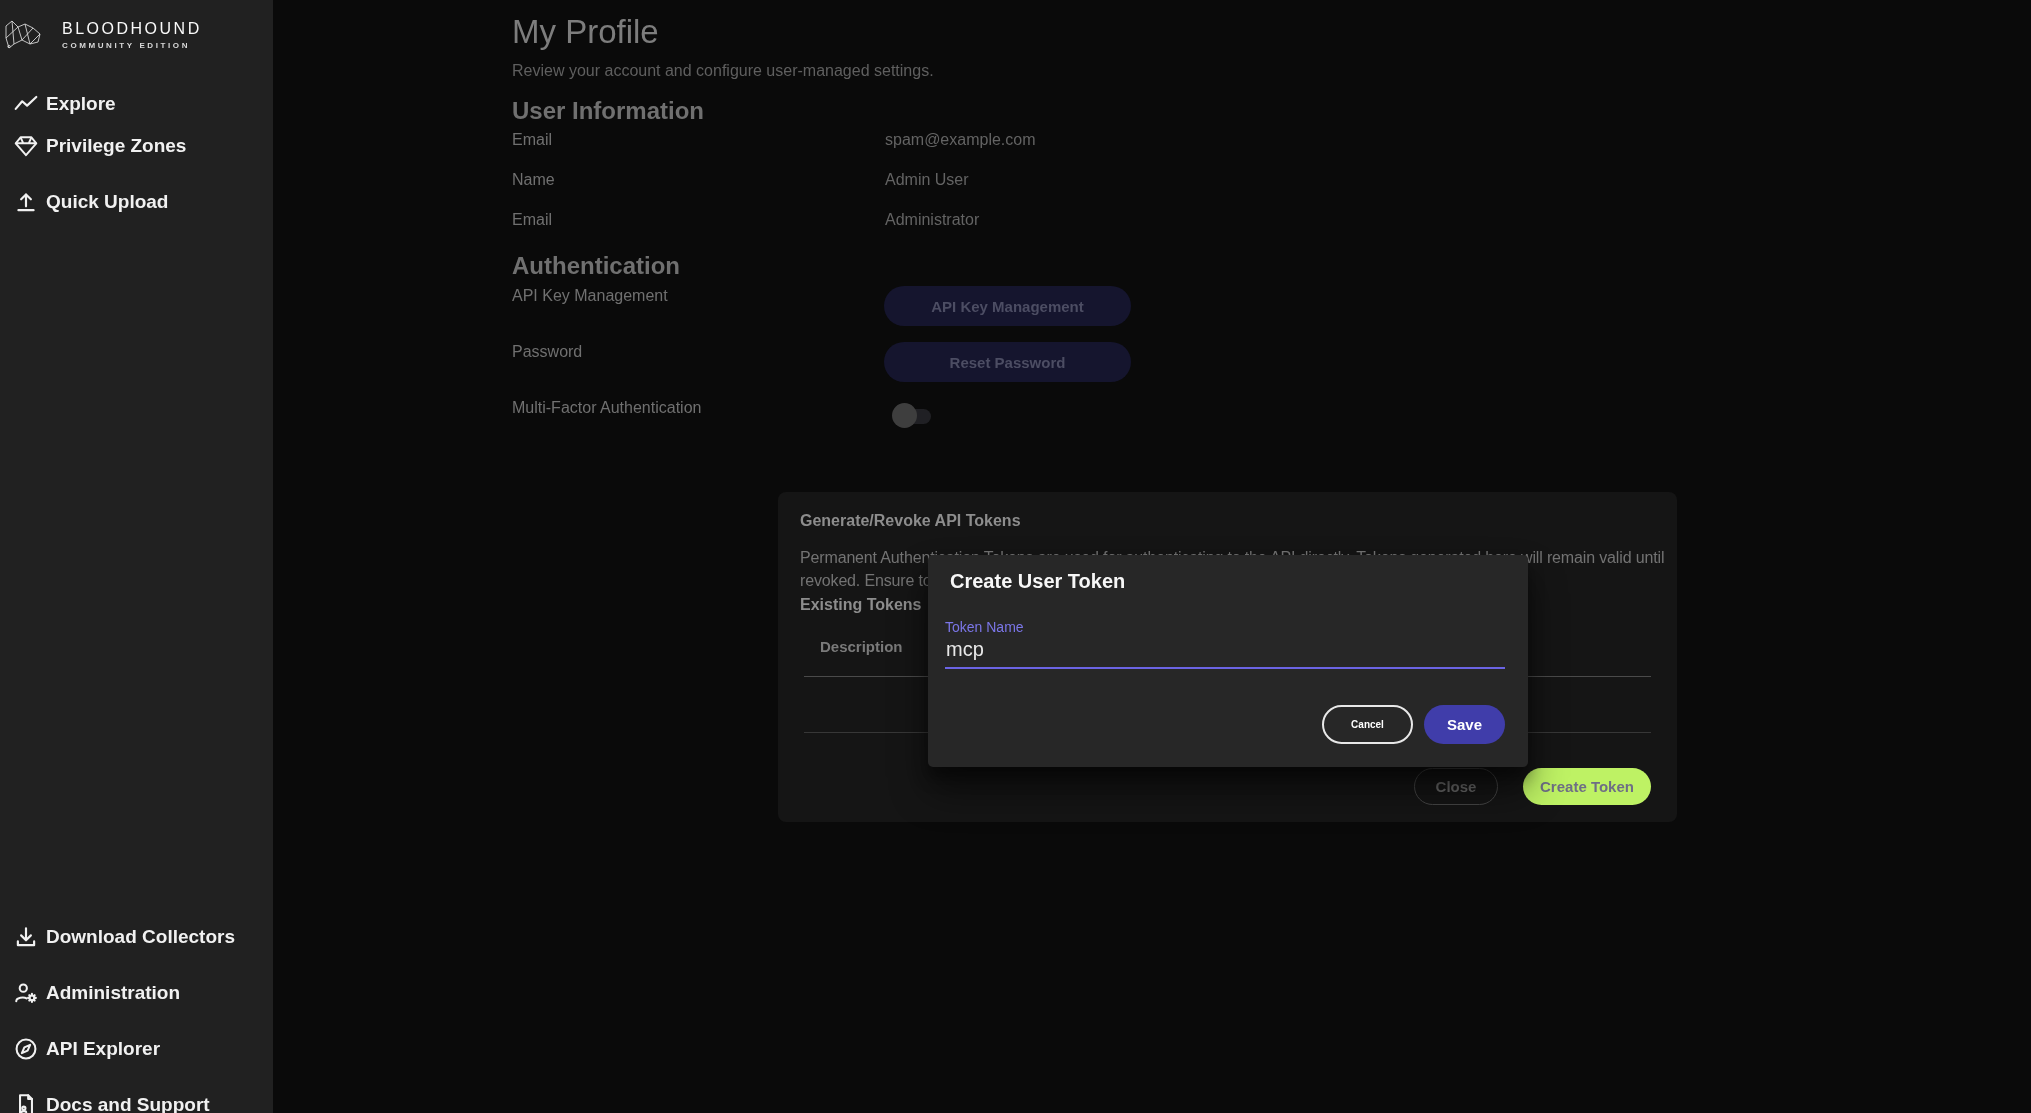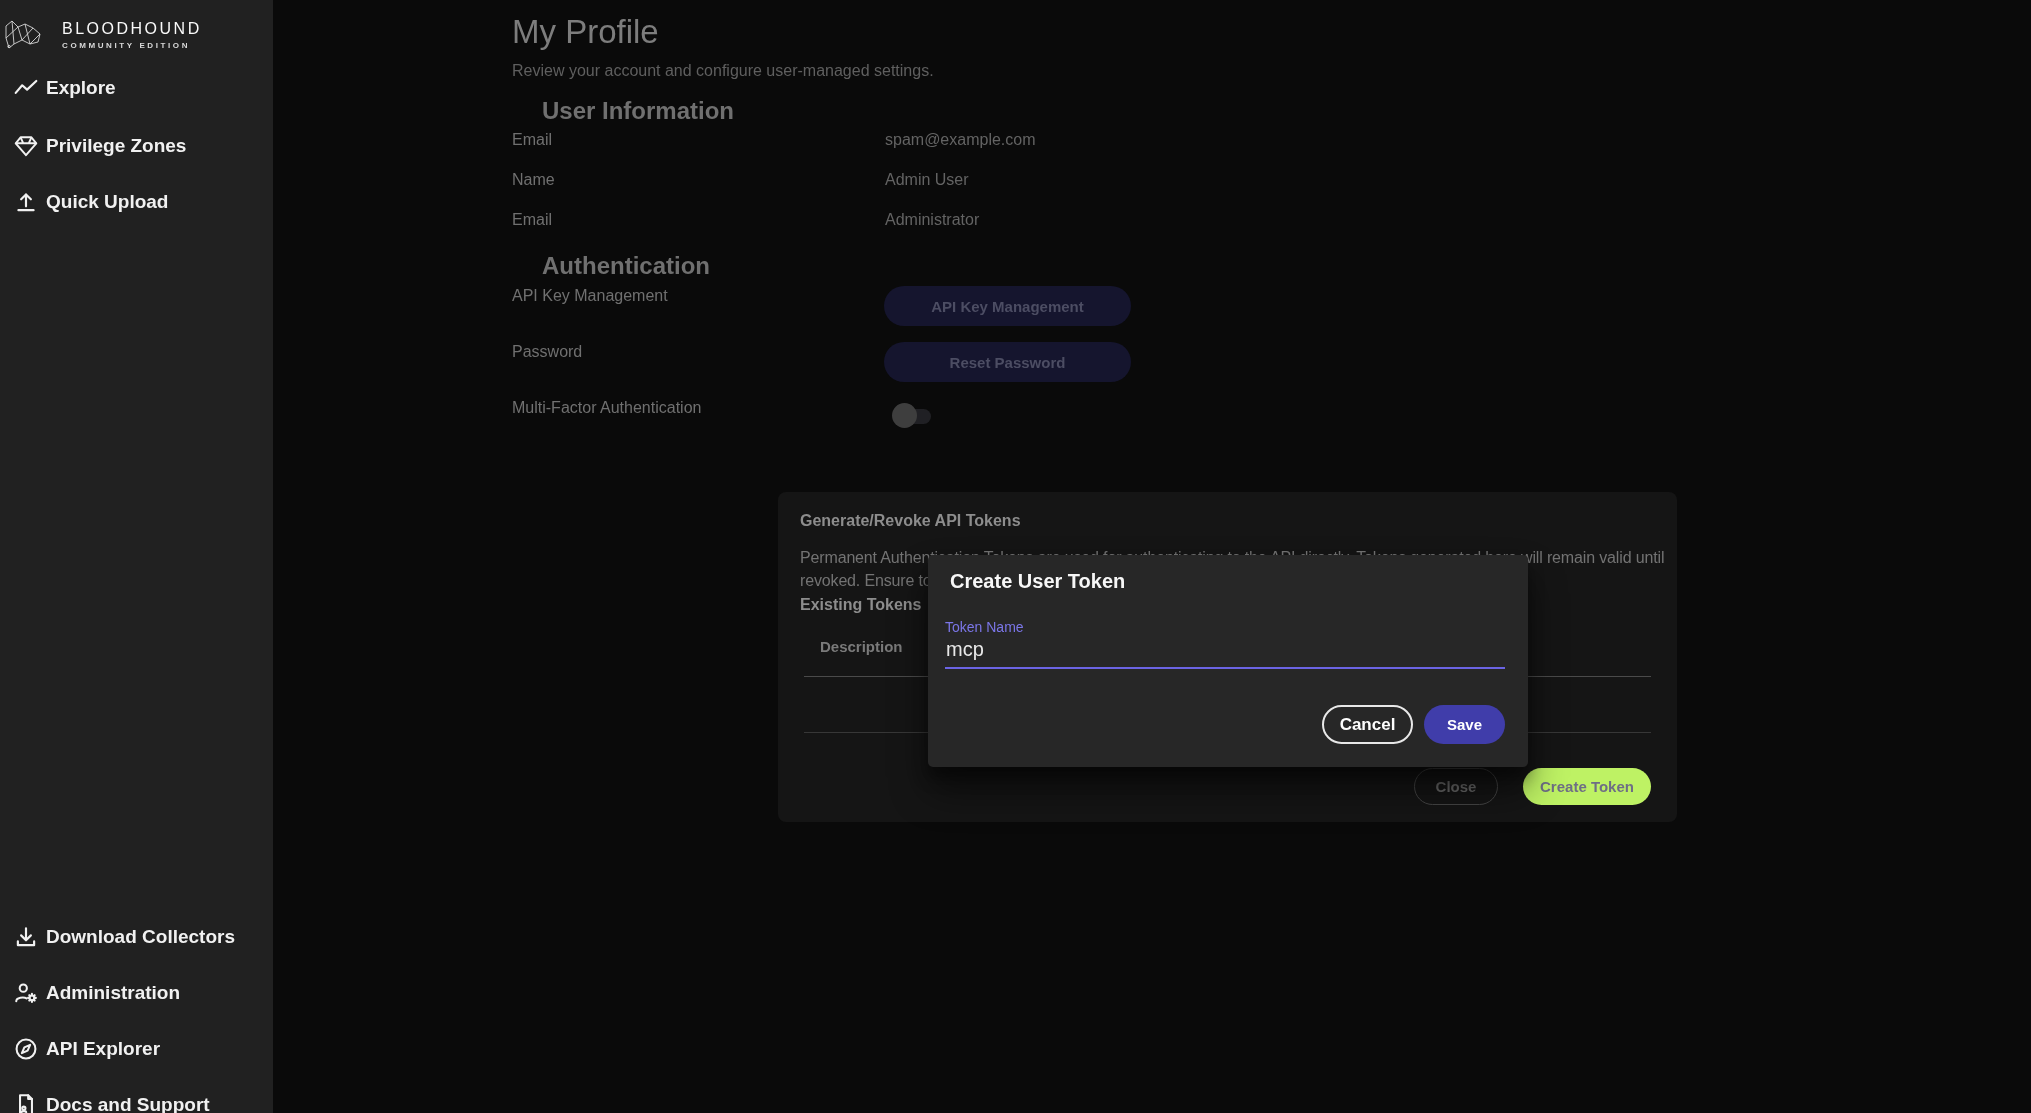--- a/index.html
+++ b/index.html
@@ -19,21 +19,21 @@
                color:#f1f1f1; font-size:19px; font-weight:bold; cursor:pointer; }
   .side-item .nav-icon { width:26px; height:26px; flex:0 0 26px; margin-right:7px; color:#f1f1f1; }
   .side-item.active { left:6px; width:259px; height:43px; border-radius:8px;
                       background:#d8d9e0; color:#31319b; padding-left:7px; }
   .side-item.active .nav-icon { color:#31319b; }
   .side-item.active .side-label { text-decoration:underline; }
 
   
   .page-title   { position:absolute; left:512px; top:13px;  font-size:33px; color:#7d7d7d; }
   .page-sub     { position:absolute; left:512px; top:62px;  font-size:16px; color:#5f5f5f; }
-  .sec-heading  { position:absolute; left:512px; font-size:24px; font-weight:bold; color:#707070;margin-left:30px; }
+  .sec-heading  { position:absolute; left:512px; font-size:24px; font-weight:bold; color:#707070; }
   .info-label   { position:absolute; left:512px; font-size:16px; color:#707070; }
   .info-value   { position:absolute; left:885px; font-size:16px; color:#636363; }
 
   .pill-btn-dim { position:absolute; left:884px; width:247px; height:40px; border-radius:20px;
                   background:#15152e; color:#4c4d63; font-size:15px; font-weight:bold;
                   display:flex; align-items:center; justify-content:center; cursor:pointer;
                   border:none; font-family:inherit; }
 
   .toggle { position:absolute; left:892px; top:403px; width:42px; height:26px; cursor:pointer; }
   .toggle-track { position:absolute; left:3px; top:6px; width:36px; height:15px;
@@ -64,21 +64,21 @@
            background:#272727; border-radius:5px; z-index:20;
            box-shadow:0 11px 15px rgba(0,0,0,.4), 0 24px 38px rgba(0,0,0,.45); }
   .modal-title { position:absolute; left:22px; top:15px; font-size:20px; font-weight:bold; color:#f7f7f7; }
   .field-label { position:absolute; left:17px; top:64px; font-size:14px; color:#7b76e8; }
   .token-input { position:absolute; left:17px; top:82px; width:560px; height:32px;
                  background:transparent; border:none; border-bottom:2px solid #6b64e4;
                  color:#e8e8e8; font-size:20px; font-family:inherit; padding:0 0 6px 1px;
                  outline:none; cursor:text; }
   .btn-cancel { position:absolute; right:115px; top:150px; width:91px; height:39px;
                 border:2px solid #e8e8e8; border-radius:20px; background:transparent;
-                color:#fdfdfd; font-size:17px; font-weight:bold; cursor:pointer;
+                color:#fdfdfd; font-size:10px; font-weight:bold; cursor:pointer;
                 display:flex; align-items:center; justify-content:center; font-family:inherit; }
   .btn-save   { position:absolute; right:23px; top:150px; width:81px; height:39px;
                 border:none; border-radius:20px; background:#403daa; color:#ffffff;
                 font-size:15px; font-weight:bold; cursor:pointer;
                 display:flex; align-items:center; justify-content:center; font-family:inherit; }
 
   svg { display:block; }
 </style>
 </head>
 <body>
@@ -90,21 +90,21 @@
       <path d="M2 7 L8 2 L14 8 L21 5 L29 9 L36 15 L34 23 L26 25 L18 21 L10 25 L5 29 L2 19 Z"></path>
       <path d="M8 2 L10 25 M14 8 L18 21 M21 5 L26 25 M29 9 L18 21 M2 19 L14 8 M36 15 L26 25"></path>
       <circle cx="5" cy="27.5" r="1.2"></circle>
     </svg>
     <div>
       <div class="brand-name">BLOODHOUND</div>
       <div class="brand-edition">COMMUNITY EDITION</div>
     </div>
   </div>
 
-  <div class="side-item" style="top:60px">
+  <div class="side-item" style="top:76px">
     <svg class="nav-icon" viewBox="0 0 24 24" fill="none" stroke="currentColor" stroke-width="2" stroke-linecap="round" stroke-linejoin="round">
       <polyline points="2.5,16.5 8.5,9.5 13,13.5 21.5,5.5"></polyline>
     </svg>
     <span class="side-label">Explore</span>
   </div>
 
   <div class="side-item" style="top:118px">
     <svg class="nav-icon" viewBox="0 0 24 24" fill="none" stroke="currentColor" stroke-width="1.8" stroke-linejoin="round">
       <path d="M7 4 H17 L21.5 9.5 L12 20.5 L2.5 9.5 Z"></path>
       <path d="M2.5 9.5 H21.5 M7 4 L9.5 9.5 M17 4 L14.5 9.5"></path>

